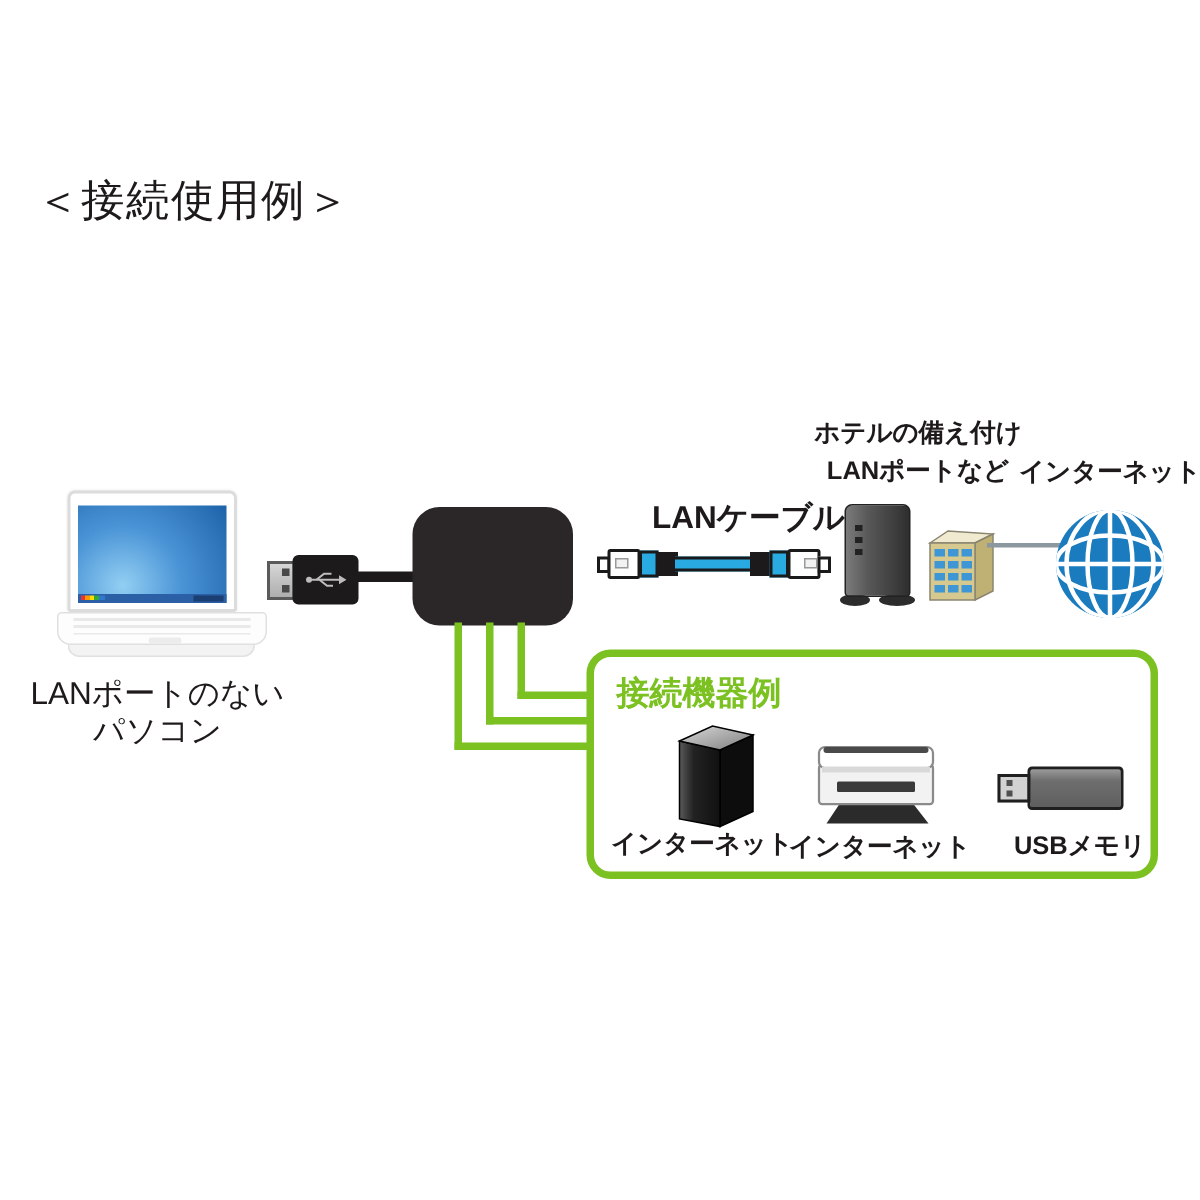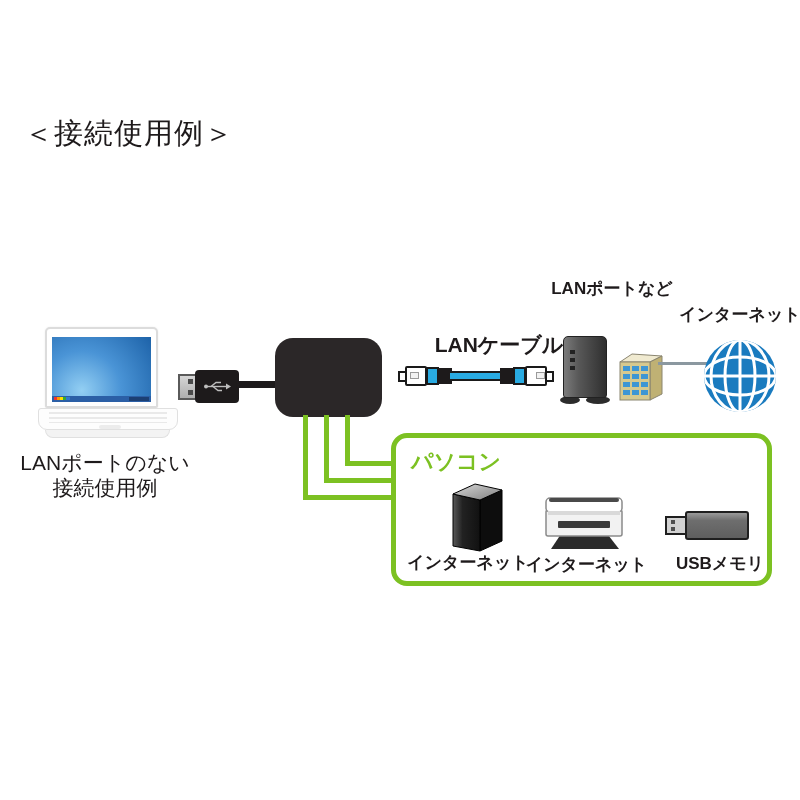--- a/index.html
+++ b/index.html
@@ -114,21 +114,21 @@
       </div>
     </div>
     <div class="lp-deck">
       <div class="lp-keys"></div>
       <div class="lp-pad"></div>
     </div>
     <div class="lp-base"></div>
   </div>
   <div class="abs laptop-label">
     <div>LANポートのない</div>
-    <div>接続使用例</div>
+    <div>パソコン</div>
   </div>
 
   <div class="abs usb-tip">
     <div class="usb-hole1"></div>
     <div class="usb-hole2"></div>
   </div>
   <div class="abs usb-body">
     <svg class="usb-trident" width="28" height="13" viewBox="0 0 28 13">
       <g stroke="#bdbdbd" stroke-width="1.4" fill="none">
         <line x1="2" y1="6.5" x2="25" y2="6.5"></line>
@@ -158,20 +158,21 @@
   <div class="abs lan-slv-l"></div>
   <div class="abs lan-wire"></div>
   <div class="abs lan-slv-r"></div>
   <div class="abs lan-boot-r"></div>
   <div class="abs lan-conn-r">
       <div class="lan-pin" style="left:9px;"></div>
     </div>
   <div class="abs lan-tip-r"></div>
 
   <div class="abs hotel-label">
+    <div>ホテルの備え付け</div>
     <div>LANポートなど</div>
   </div>
   <div class="abs internet-label">インターネット</div>
 
   <div class="abs router">
     <div class="rt-foot1"></div>
     <div class="rt-foot2"></div>
     <div class="rt-slab">
       <div class="rt-dot" style="top:13px;"></div>
       <div class="rt-dot" style="top:21px;"></div>
@@ -211,21 +212,21 @@
     <g clip-path="url(#gclip)" stroke="#fff" stroke-width="3" fill="none">
       <line x1="40" y1="2" x2="40" y2="78"></line>
       <ellipse cx="40" cy="40" rx="15" ry="36"></ellipse>
       <ellipse cx="40" cy="40" rx="29" ry="36"></ellipse>
       <line x1="2" y1="40" x2="78" y2="40"></line>
       <ellipse cx="40" cy="40" rx="36" ry="19"></ellipse>
     </g>
   </svg>
 
   <div class="abs devices-box">
-    <div class="box-title">パソコン</div>
+    <div class="box-title">接続機器例</div>
 
     <svg class="hdd-icon" width="62" height="72" viewBox="0 0 62 72">
       <defs>
         <linearGradient id="hddf" x1="0" y1="0" x2="1" y2="0">
           <stop offset="0" stop-color="#5a5a5a"></stop>
             <stop offset="0.35" stop-color="#222"></stop>
             <stop offset="1" stop-color="#111"></stop>
         </linearGradient>
         <linearGradient id="hddt" x1="0" y1="0" x2="1" y2="1">
           <stop offset="0" stop-color="#d8d8d8"></stop>

